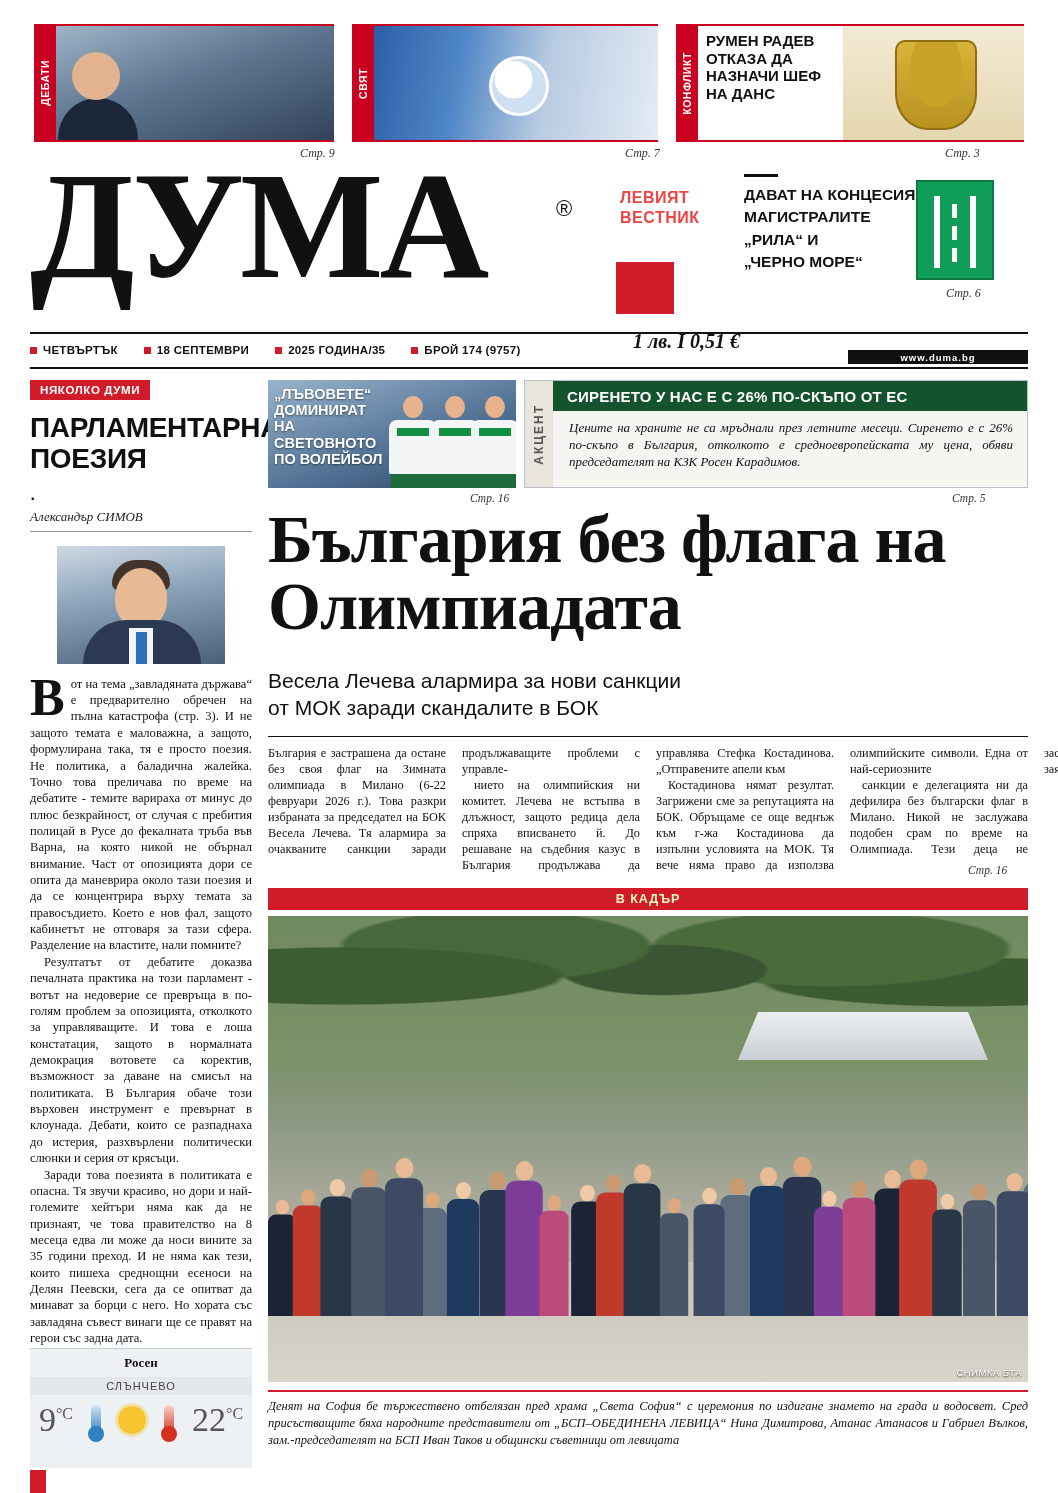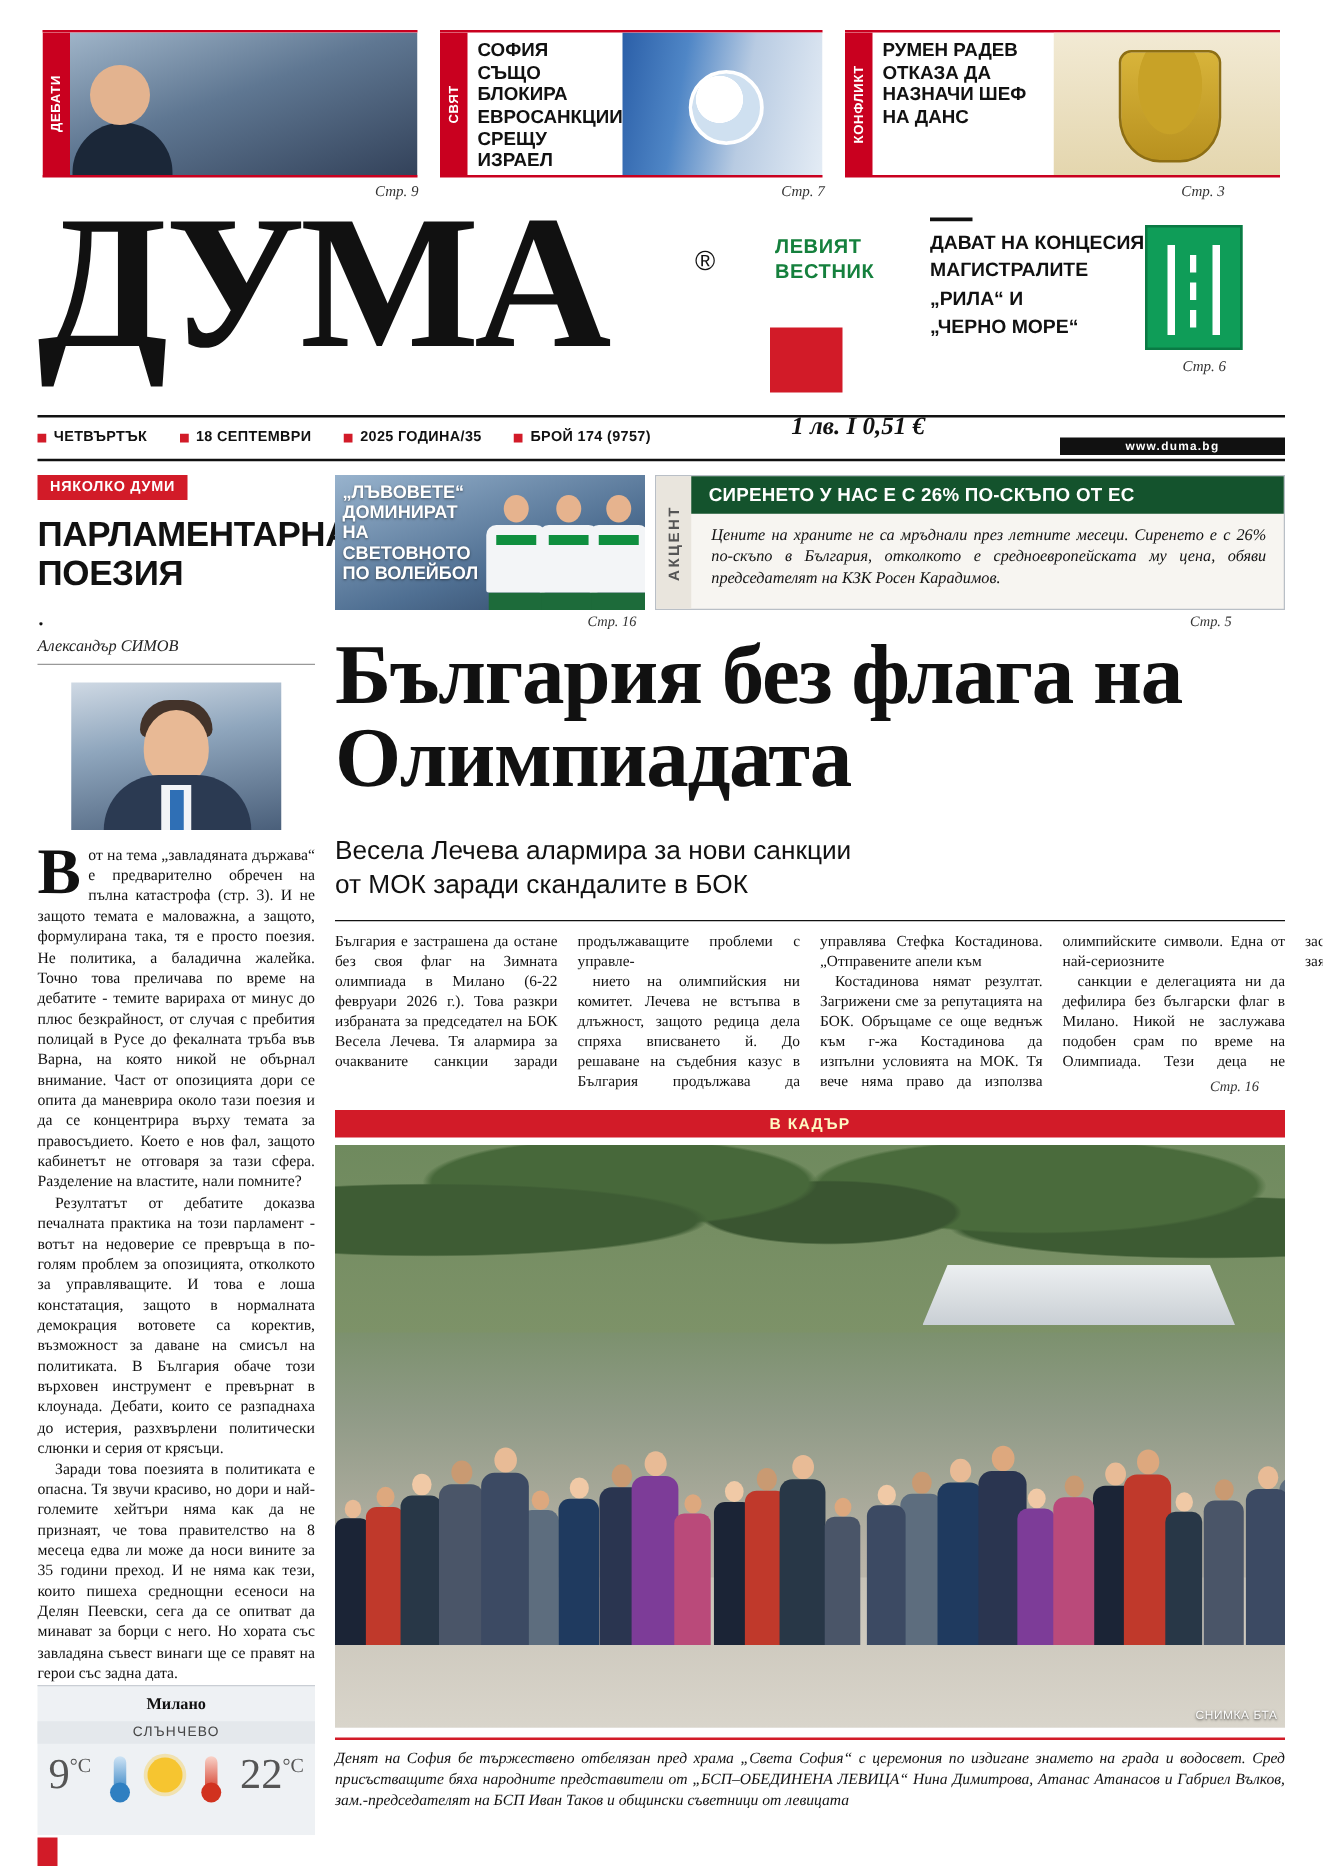--- a/index.html
+++ b/index.html
@@ -99,21 +99,21 @@
   .logo-reg {
     position:absolute; left:556px; top:36px;
     font-size:22px; font-family:"Liberation Sans", sans-serif; color:#111;
   }
   .logo-sq {
     position:absolute; left:616px; top:102px; width:58px; height:52px; background:#d21b28;
   }
   .levi {
     position:absolute; left:620px; top:28px;
     font-family:"Liberation Sans", sans-serif; font-size:16px; font-weight:bold;
-    color:#15803d; line-height:1.25; letter-spacing:0.5px;
+    color:#ef4444; line-height:1.25; letter-spacing:0.5px;
   }
   .concession {
     position:absolute; left:744px; top:24px; width:200px;
     font-family:"Liberation Sans", sans-serif; font-weight:bold; font-size:15.5px;
     line-height:1.45; color:#111;
   }
   .concession-rule {
     position:absolute; left:744px; top:14px; width:34px; height:3px; background:#111;
   }
   .hwy-badge {
@@ -378,21 +378,20 @@
       <div class="teaser-tag">
         <span>ДЕБАТИ</span>
       </div>
       <div class="teaser-img"></div>
     </div>
 
     <div class="teaser t2">
       <div class="teaser-tag">
         <span>СВЯТ</span>
       </div>
-      <div class="teaser-text">СОФИЯ СЪЩО БЛОКИРА ЕВРОСАНКЦИИ СРЕЩУ ИЗРАЕЛ</div>
       <div class="teaser-img"></div>
     </div>
 
     <div class="teaser t3">
       <div class="teaser-tag">
         <span>КОНФЛИКТ</span>
       </div>
       <div class="teaser-text">РУМЕН РАДЕВ ОТКАЗА ДА НАЗНАЧИ ШЕФ НА ДАНС</div>
       <div class="teaser-img"></div>
     </div>
@@ -454,21 +453,21 @@
       <p>Резултатът от дебатите доказва печалната практика на този парламент - вотът на недоверие се превръща в по-голям проблем за опозицията, отколкото за управляващите. И това е лоша констатация, защото в нормалната демокрация вотовете са коректив, възможност за даване на смисъл на политиката. В България обаче този върховен инструмент е превърнат в клоунада. Дебати, които се разпаднаха до истерия, разхвърлени политически слюнки и серия от крясъци.</p>
       <p>Заради това поезията в политиката е опасна. Тя звучи красиво, но дори и най-големите хейтъри няма как да не признаят, че това правителство на 8 месеца едва ли може да носи вините за 35 години преход. И не няма как тези, които пишеха среднощни есеноси на Делян Пеевски, сега да се опитват да минават за борци с него. Но хората със завладяна съвест винаги ще се правят на герои със задна дата.</p>
     </div>
     <div class="side-red"></div>
     
     
     
   </div>
 
   <div class="weather">
-    <div class="weather-city">Милано</div>
+    <div class="weather-city">Росен</div>
     <div class="weather-cond">СЛЪНЧЕВО</div>
     <div class="weather-row">
       <div class="temp"><span>9</span><sup>°C</sup></div>
       <div class="thermo cold"></div>
       <div class="sun"></div>
       <div class="thermo hot"></div>
       <div class="temp"><span>22</span><sup>°C</sup></div>
     </div>
   </div>
 

